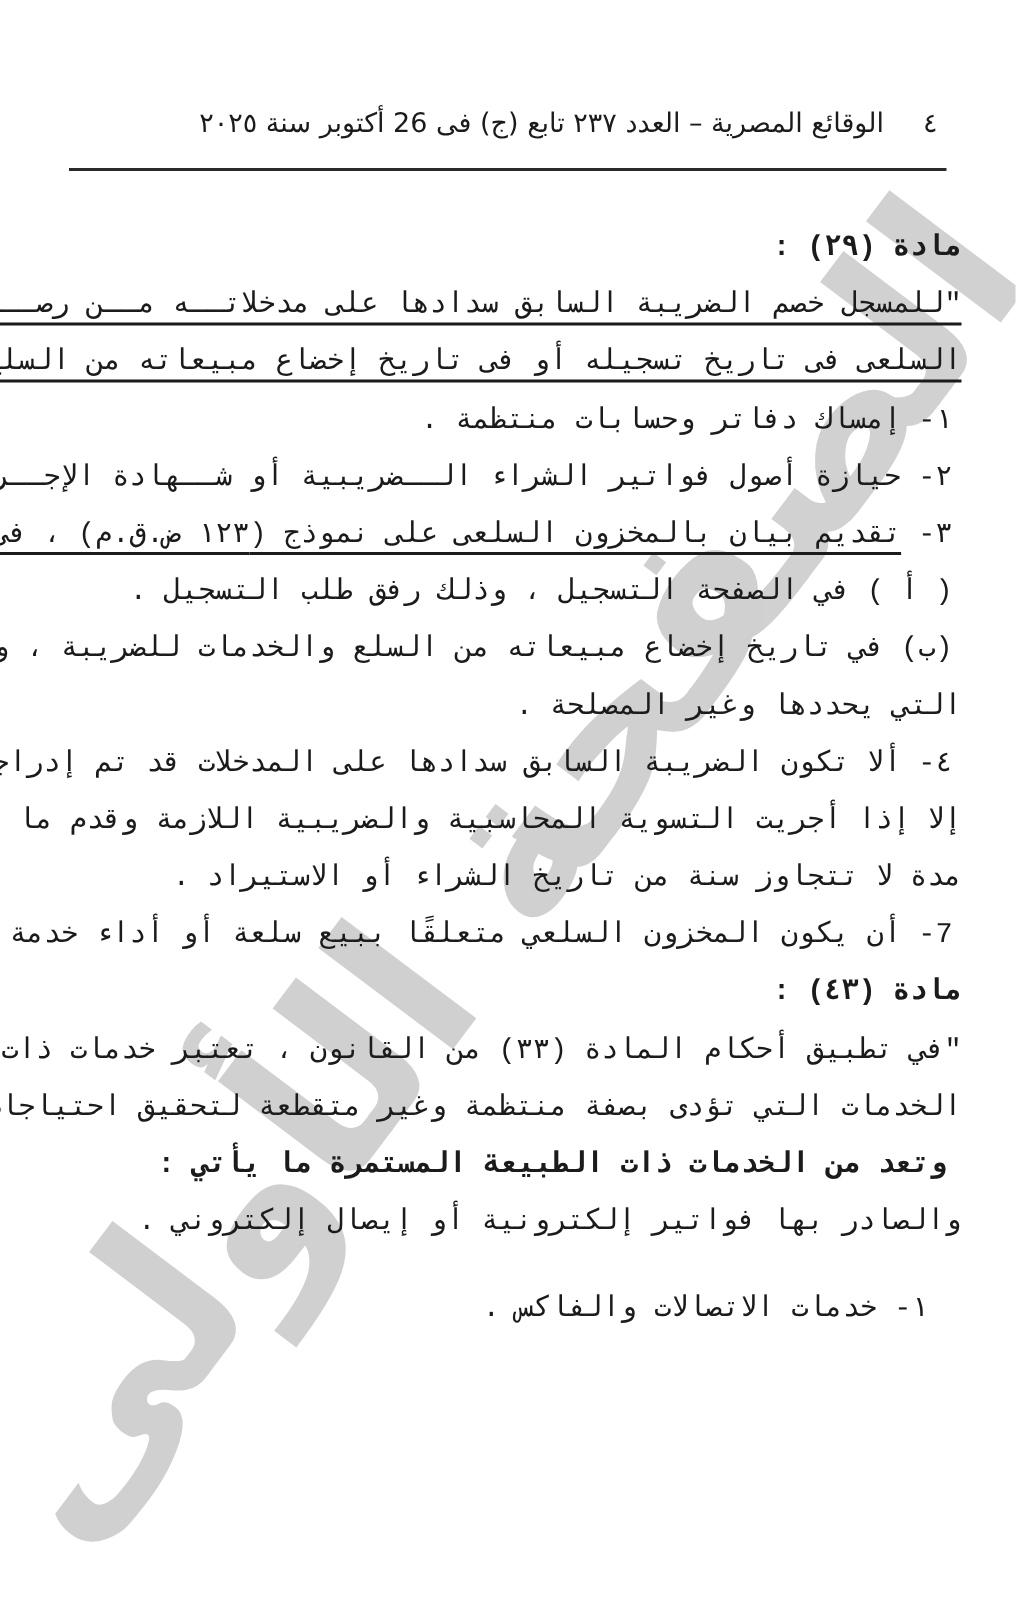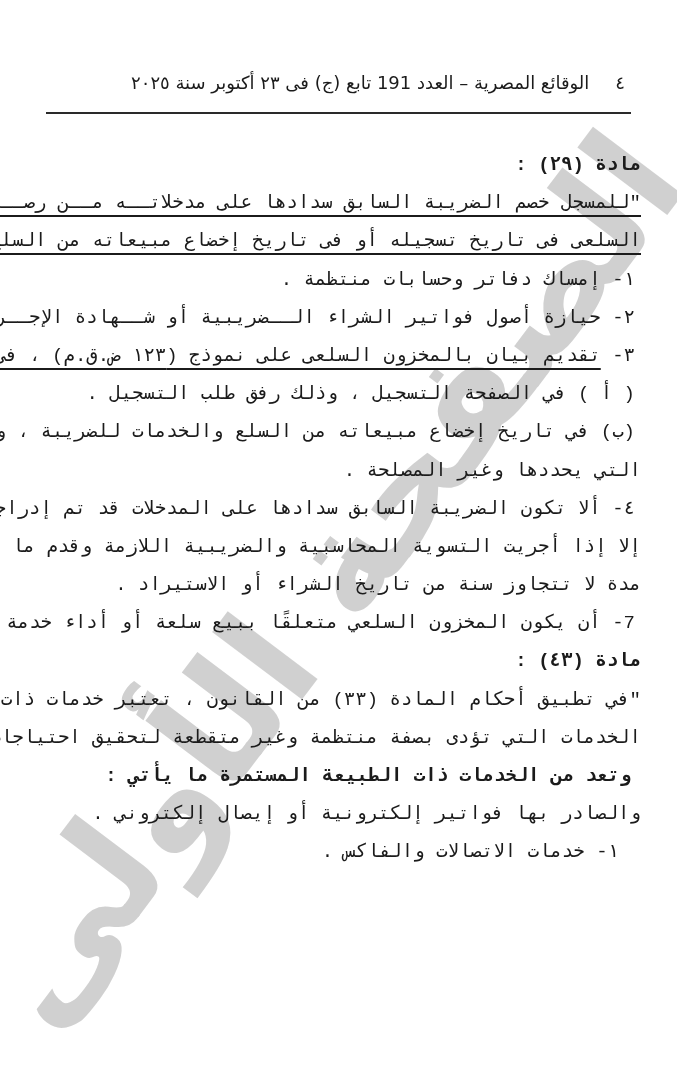--- a/index.html
+++ b/index.html
@@ -54,32 +54,32 @@
   }
   .fill{text-align-last:justify;}
   .b{font-weight:bold;}
   .u{
     text-decoration:underline;
     text-underline-offset:7px;
     text-decoration-thickness:1.5px;
   }
   .ind1{padding-right:6px;}
   .ind-sub{padding-right:10px;}
-  .ind2{padding-right:22px;}
+  .ind2{padding-right:22px;margin-top:20px;}
 </style>
 </head>
 <body>
 
 <div class="page">
 
   <div class="watermark">الصفحة الأولى</div>
 
   <div class="header">
     <span class="page-number">٤</span>
-    <span class="header-title">الوقائع المصرية – العدد 191 تابع (ج) فى ٢٣ أكتوبر سنة ٢٠٢٥</span>
+    <span class="header-title">الوقائع المصرية – العدد ٢٣٧ تابع (ج) فى 26 أكتوبر سنة ٢٠٢٥</span>
   </div>
 
   <div class="rule"></div>
 
   <div class="content">
 
     <div class="line b">مادة (٢٩) :</div>
     <div class="line u fill">"للمسجل خصم الضريبة السابق سدادها على مدخلاتــه مــن رصــيد المخــزون</div>
     <div class="line u fill">السلعى فى تاريخ تسجيله أو فى تاريخ إخضاع مبيعاته من السلع والخدمات للضريبة ،</div>
 

